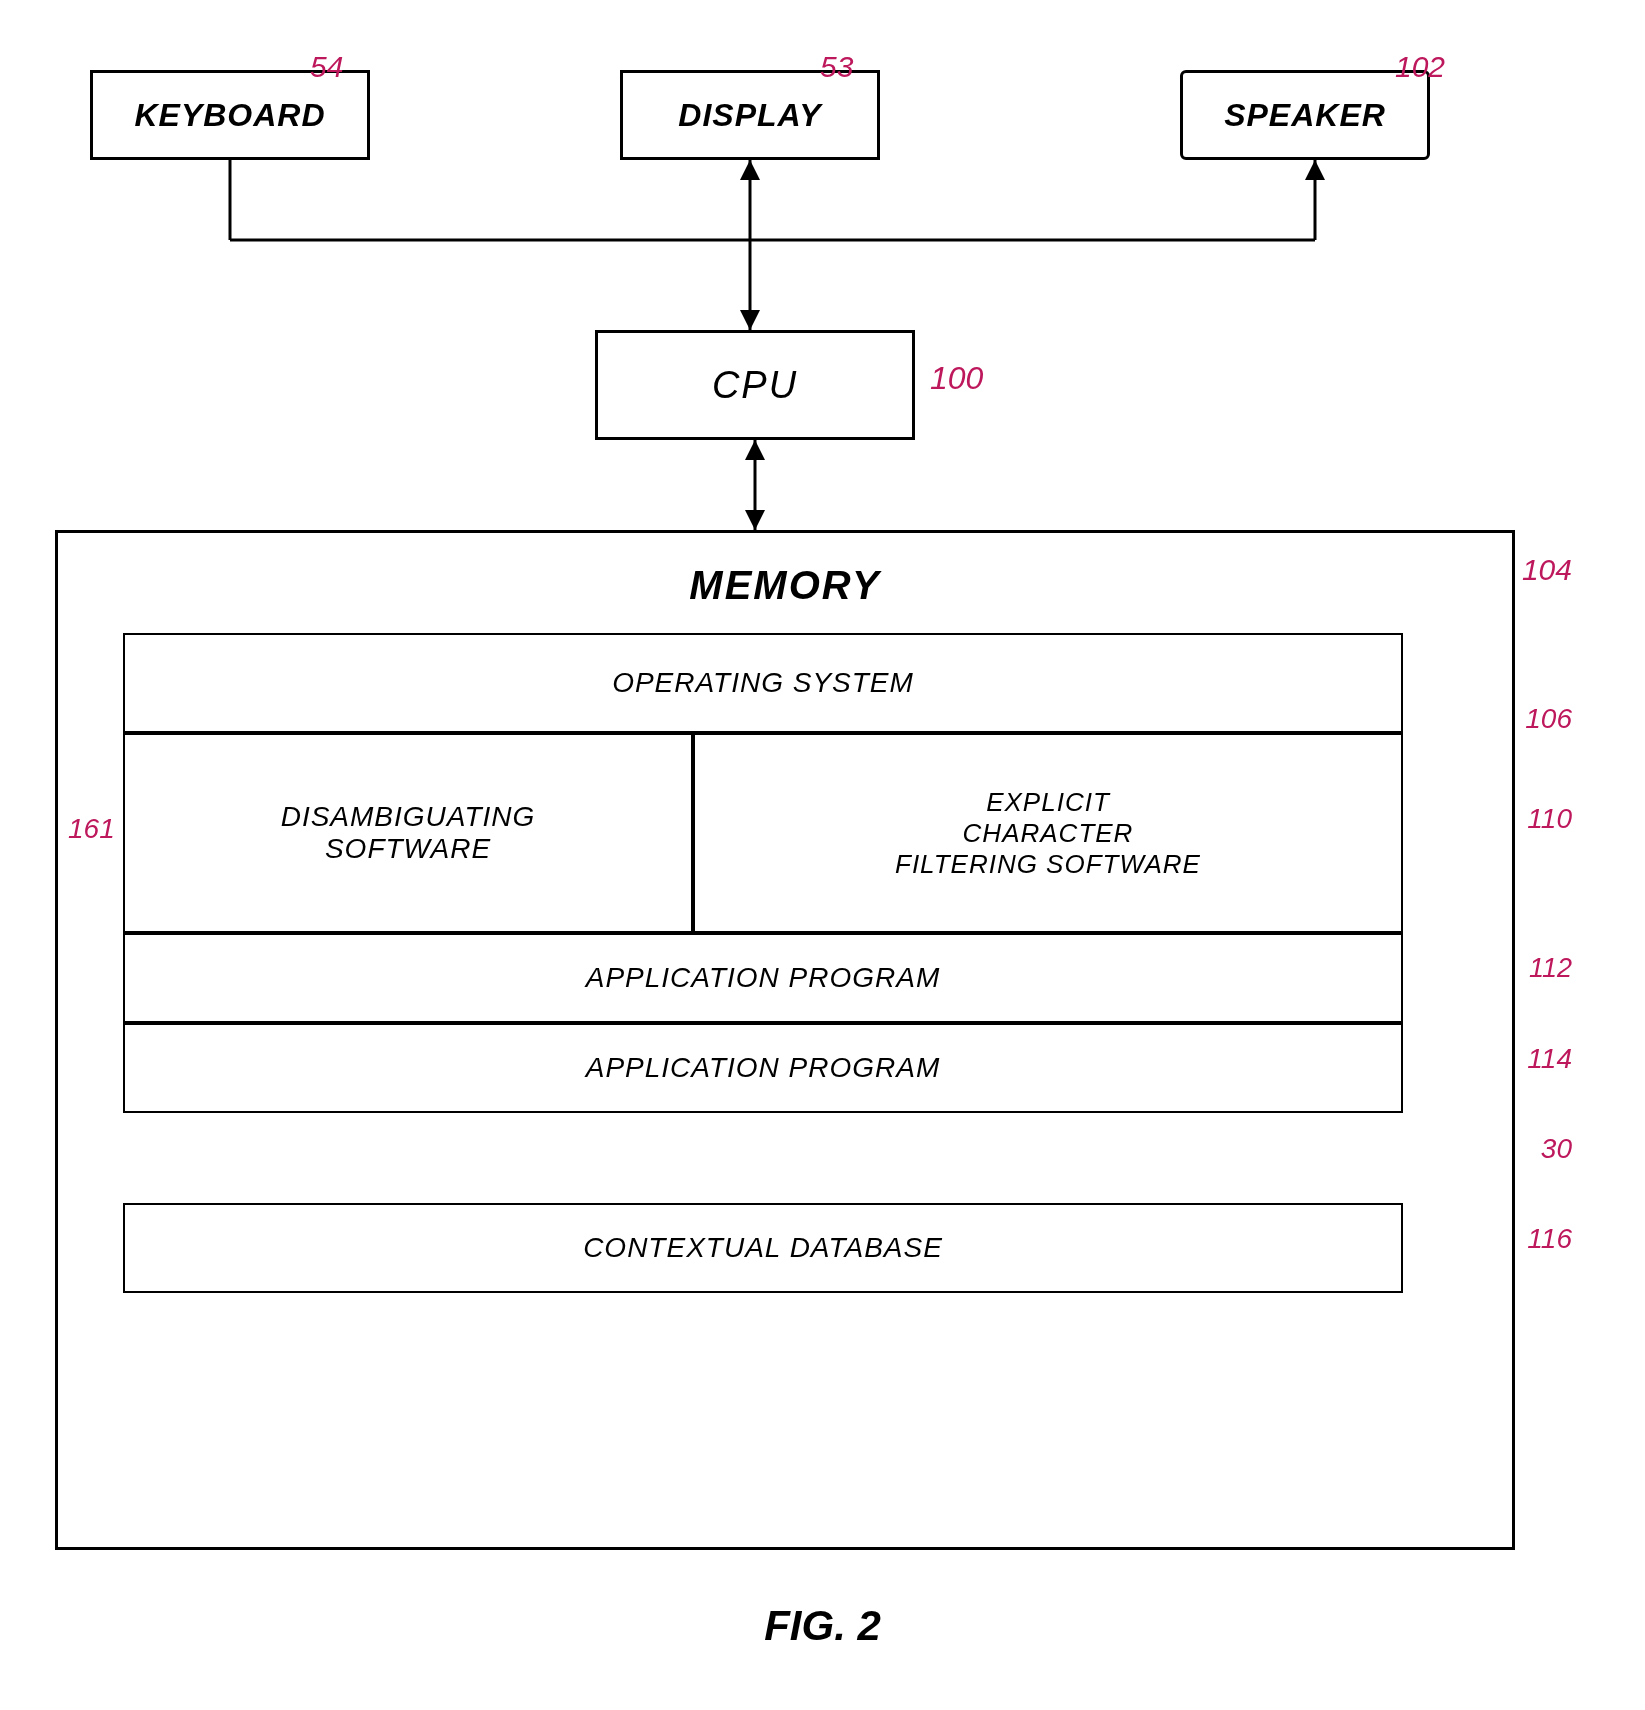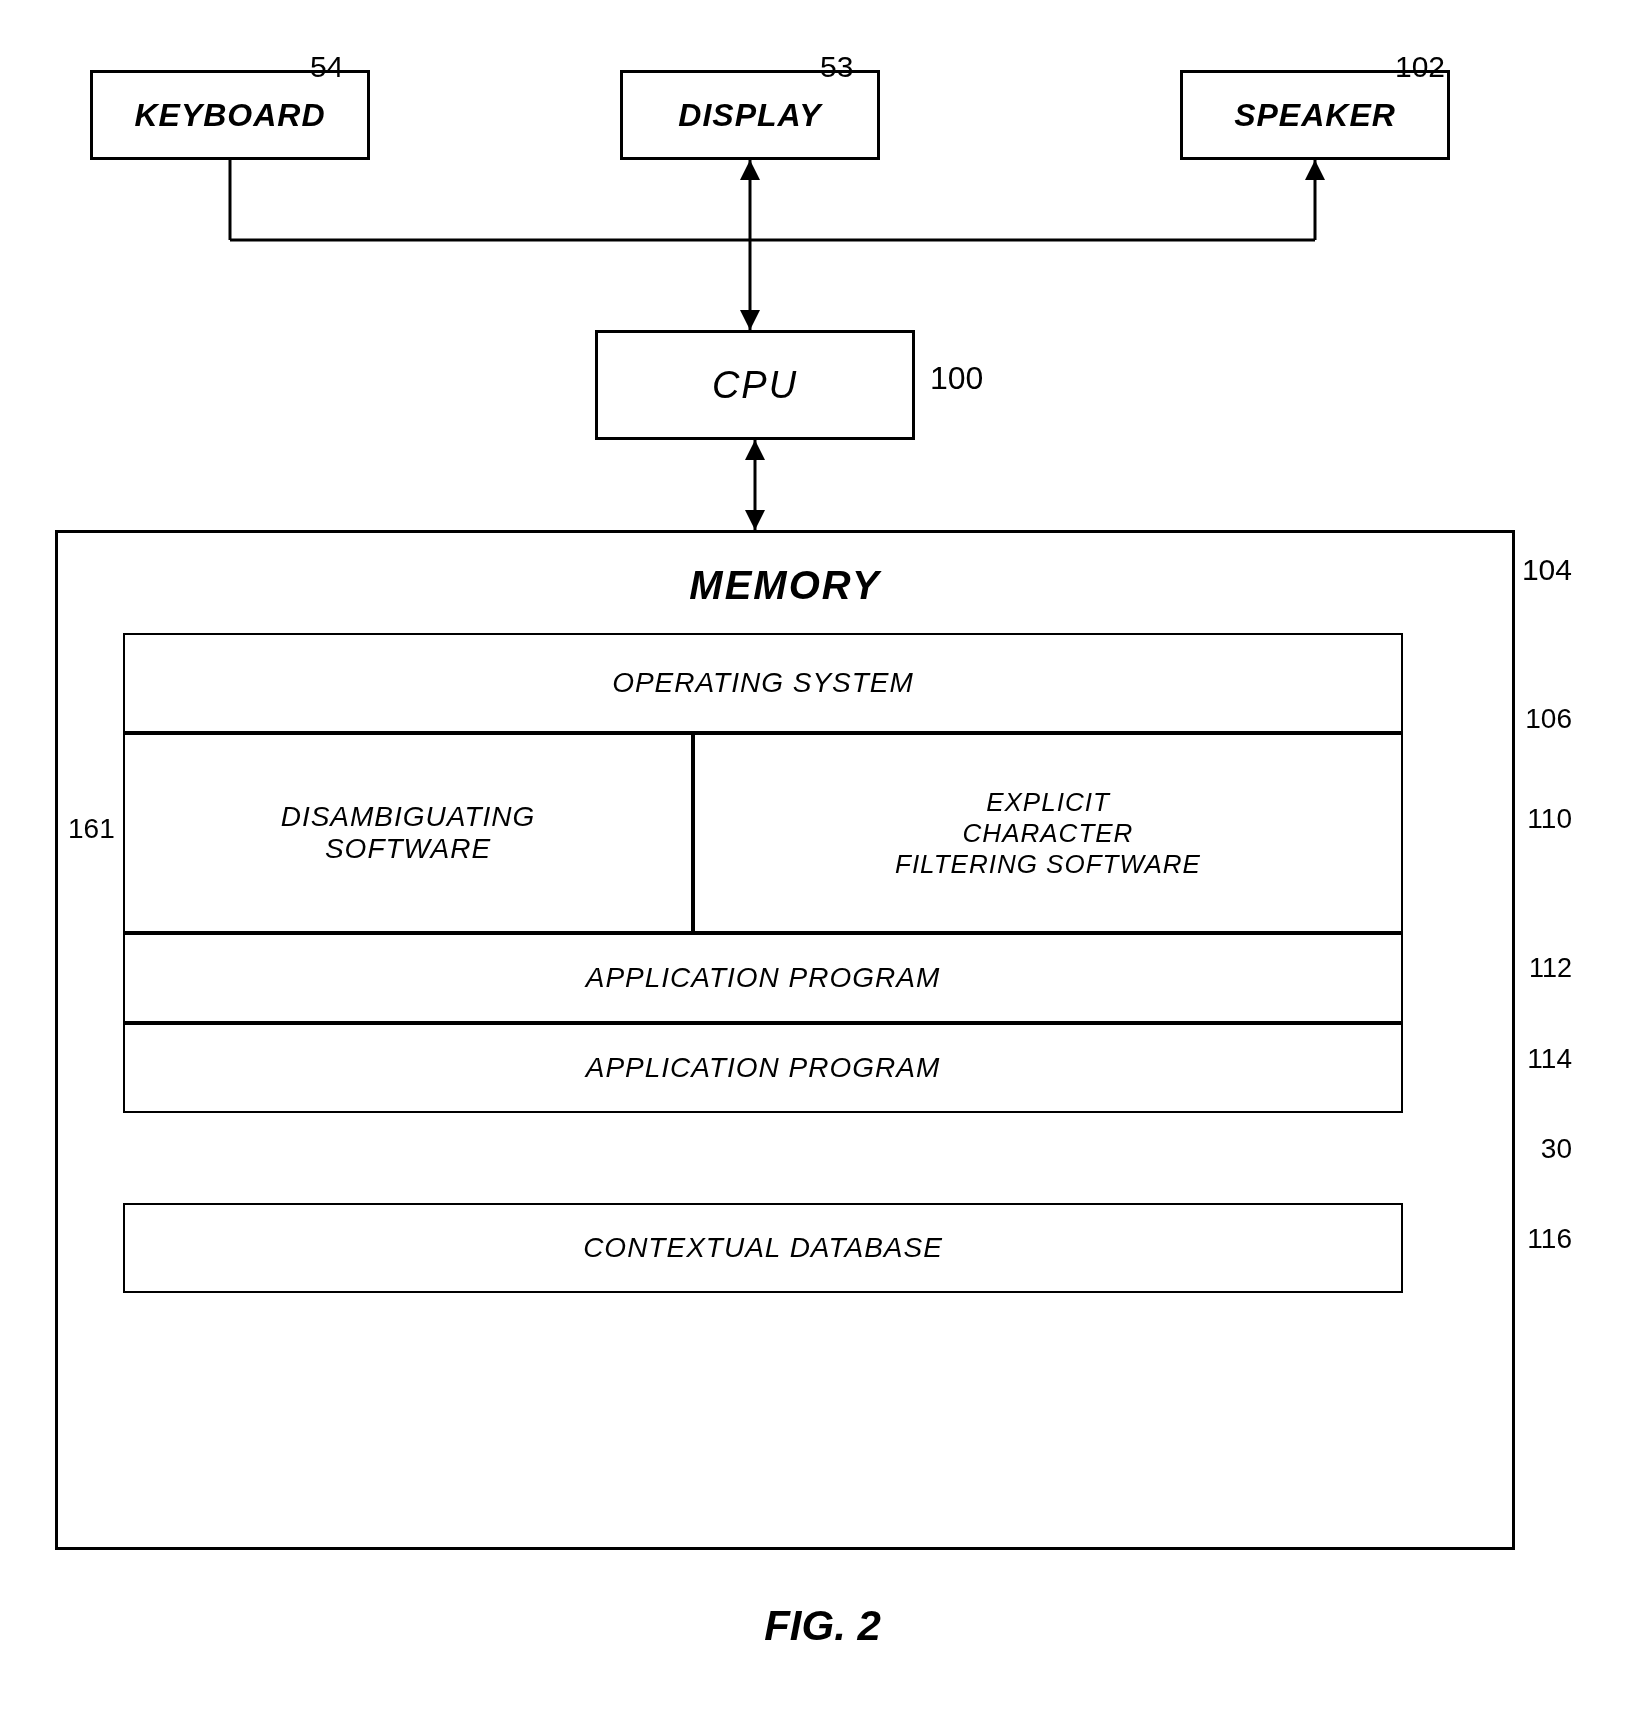--- a/index.html
+++ b/index.html
@@ -28,22 +28,23 @@
       align-items: center;
       justify-content: center;
       font-style: italic;
       font-size: 32px;
       font-weight: bold;
       letter-spacing: 1px;
     }
 
     .label-ref {
       position: absolute;
+      font-style: italic;
       font-size: 30px;
-      color: #000000;
+      color: #be185d;
     }
 
     
     .cpu-box {
       position: absolute;
       border: 3px solid #000;
       background: #fff;
       display: flex;
       align-items: center;
       justify-content: center;
@@ -133,21 +134,21 @@
   <div class="device-box" style="left:90px; top:70px; width:280px; height:90px;">
     <span>KEYBOARD</span>
   </div>
   <span class="label-ref" style="left:310px; top:50px;">54</span>
 
   <div class="device-box" style="left:620px; top:70px; width:260px; height:90px;">
     <span>DISPLAY</span>
   </div>
   <span class="label-ref" style="left:820px; top:50px;">53</span>
 
-  <div class="device-box" style="left:1180px; top:70px; width:270px; height:90px;">
+  <div class="device-box" style="left:1180px; top:70px; width:250px; height:90px;border-radius:6px;">
     <span>SPEAKER</span>
   </div>
   <span class="label-ref" style="left:1395px; top:50px;">102</span>
 
   <div class="cpu-box" style="left:595px; top:330px; width:320px; height:110px;">
     <span>CPU</span>
   </div>
   <span class="label-ref" style="left:930px; top:360px; font-size:32px;">100</span>
 
   <div class="memory-outer" style="left:55px; top:530px; width:1460px; height:1020px;">

